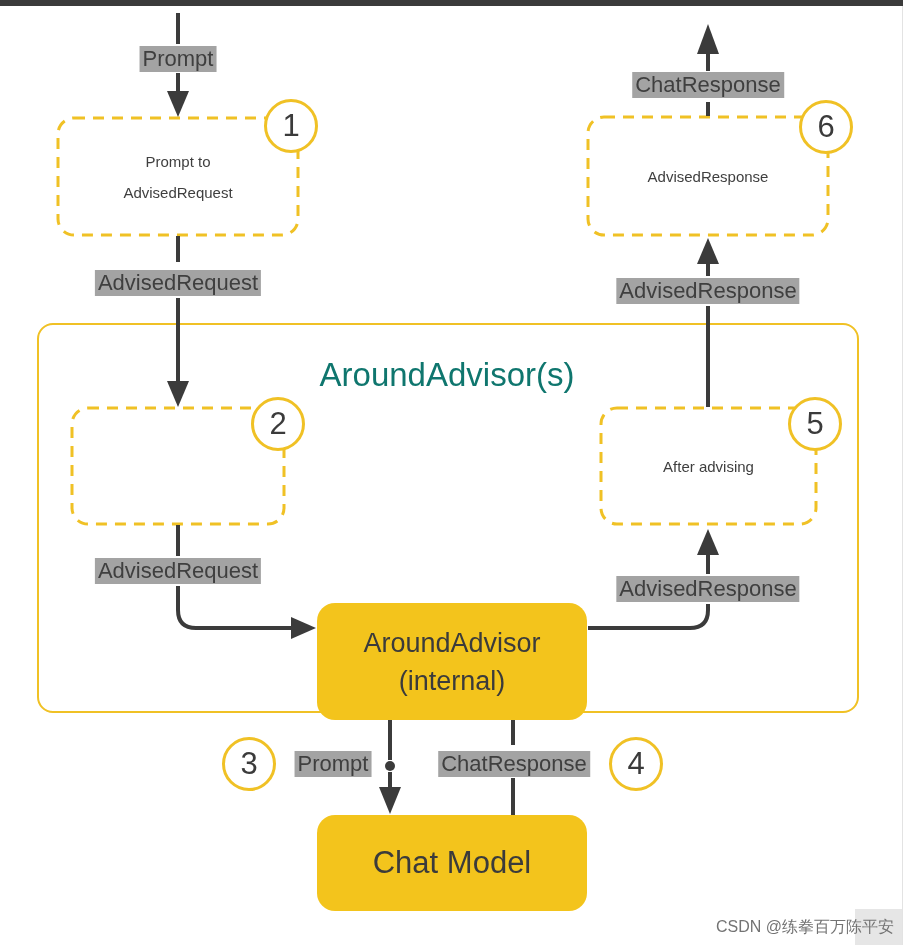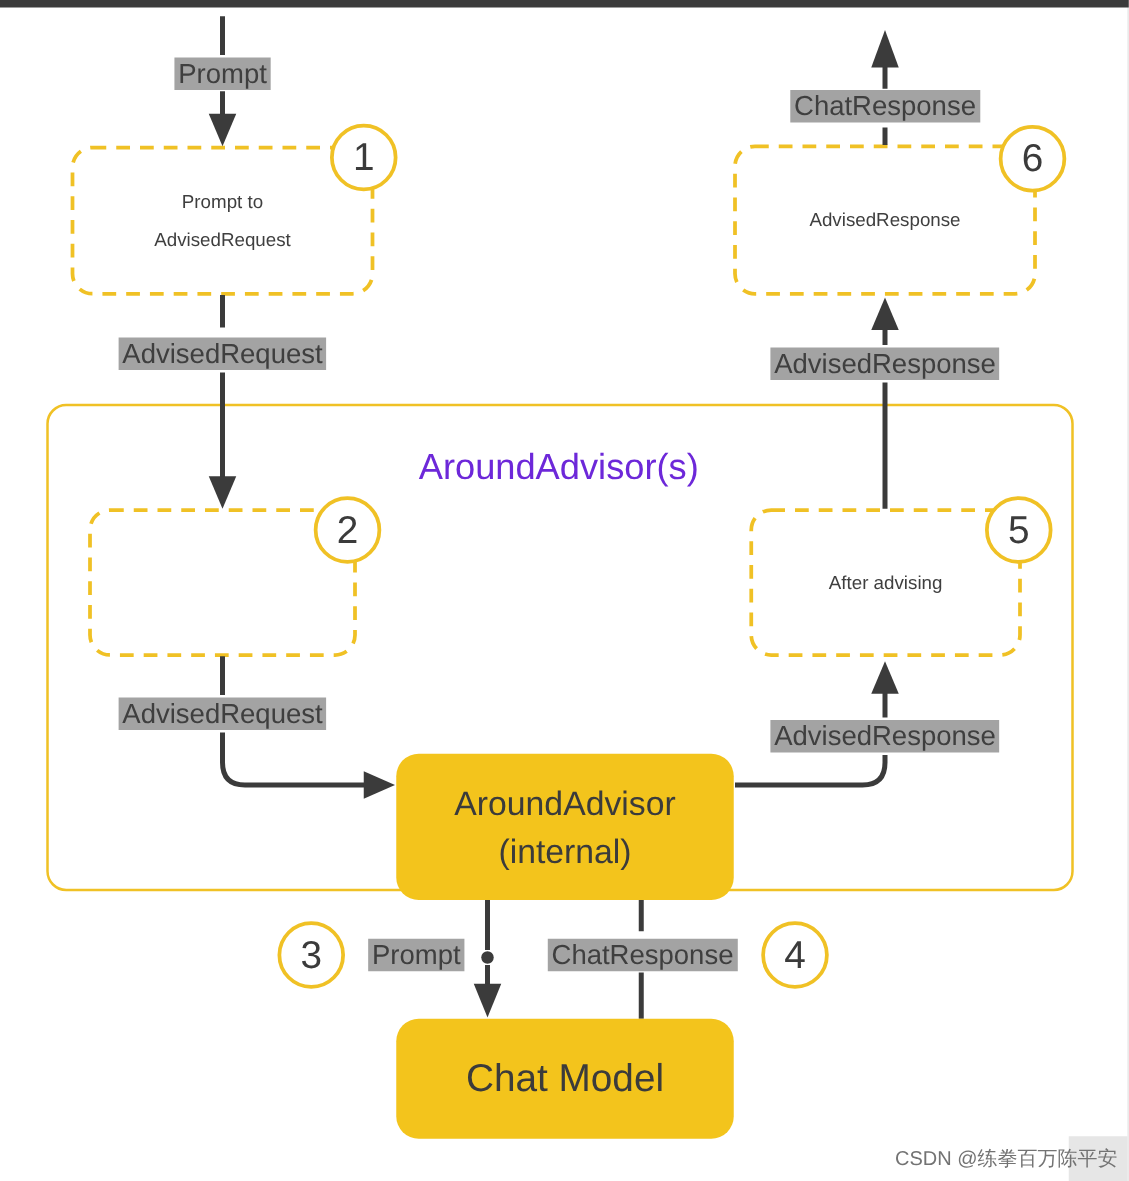--- a/index.html
+++ b/index.html
@@ -10,21 +10,21 @@
            border-right: 1px solid #e3e3e3; box-sizing: border-box; }
 
   .topbar { position: absolute; left: 0; top: 0; width: 903px; height: 6px; background: #3b3b3b; }
 
   svg.lines { position: absolute; left: 0; top: 0; width: 903px; height: 945px; z-index: 1; }
 
   
   .container-box { position: absolute; left: 37px; top: 323px; width: 822px; height: 390px;
                    border: 2px solid #f0c125; border-radius: 16px; box-sizing: border-box; z-index: 0; }
   .container-title { position: absolute; left: 447px; top: 375px; transform: translate(-50%,-50%);
-                     font-size: 29px; color: #6d28d9; white-space: nowrap; z-index: 2; }
+                     font-size: 33px; color: #0f766e; white-space: nowrap; z-index: 2; }
 
   
   .dashed-label { position: absolute; display: flex; flex-direction: column; align-items: center;
                   justify-content: center; text-align: right; font-size: 15px; line-height: 31px;
                   color: #3f3f3f; z-index: 2; }
   .dl-1 { left: 58px;  top: 118px; width: 240px; height: 117px; }
   .dl-2 { left: 72px;  top: 408px; width: 212px; height: 116px; }
   .dl-5 { left: 601px; top: 408px; width: 215px; height: 116px; }
   .dl-6 { left: 588px; top: 117px; width: 240px; height: 118px; }
 

